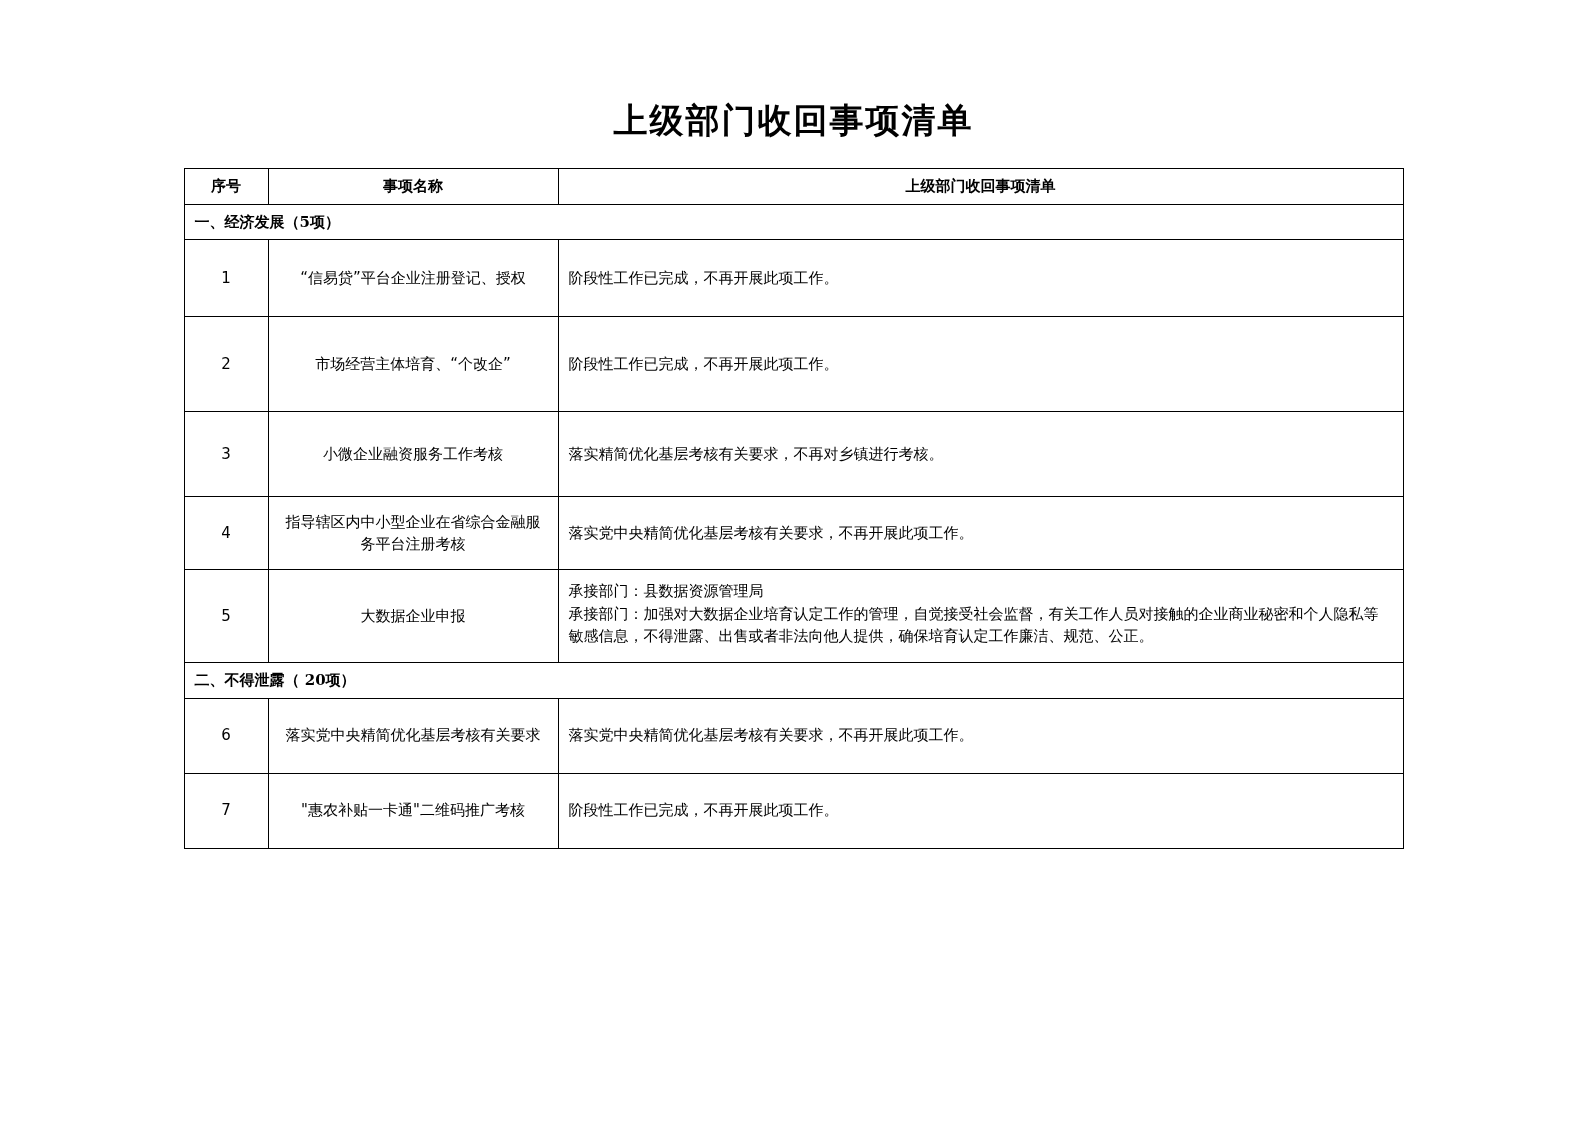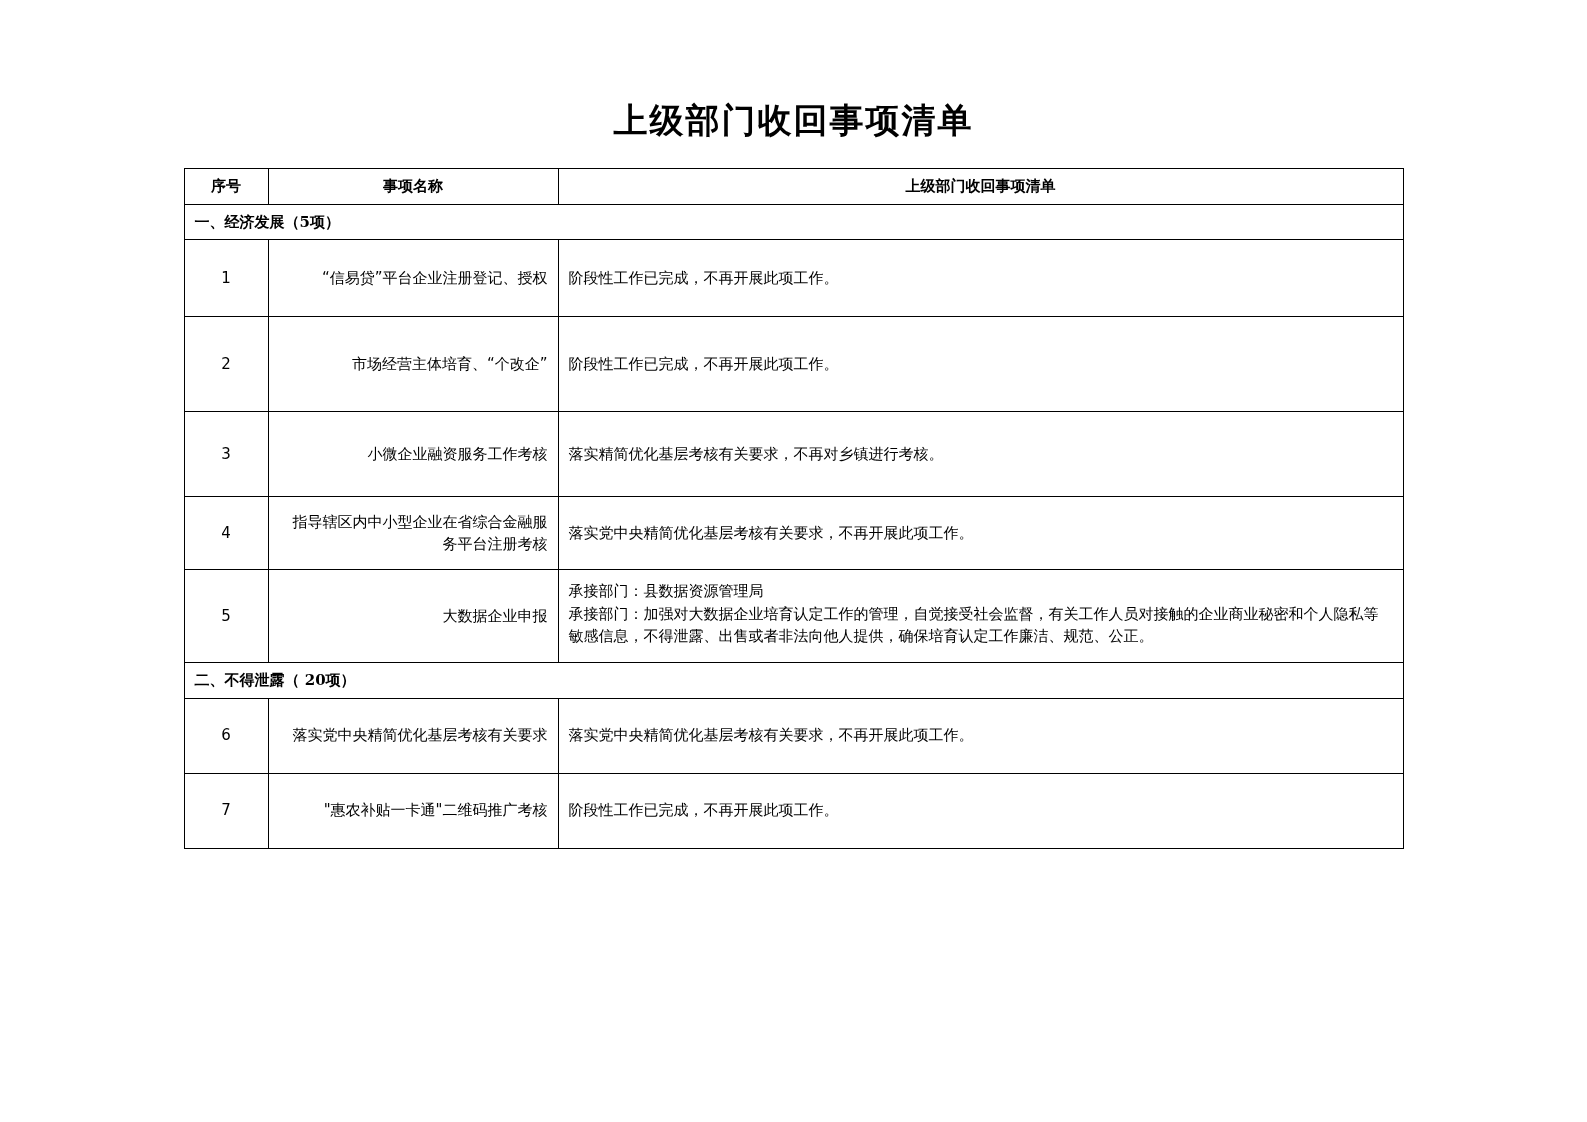--- a/index.html
+++ b/index.html
@@ -60,21 +60,21 @@
     font-weight: bold;
     font-size: 21px;
     padding: 14px 18px;
     text-align: left;
   }
   .cell-no {
     text-align: center;
     font-size: 15px;
   }
   .cell-name {
-    text-align: right;
+    text-align: center;
     font-size: 15px;
     line-height: 1.6;
     word-break: break-all;
   }
   .cell-dept {
     text-align: left;
     font-size: 15px;
     line-height: 1.7;
     vertical-align: middle;
     font-family: Liberation Serif, serif;

